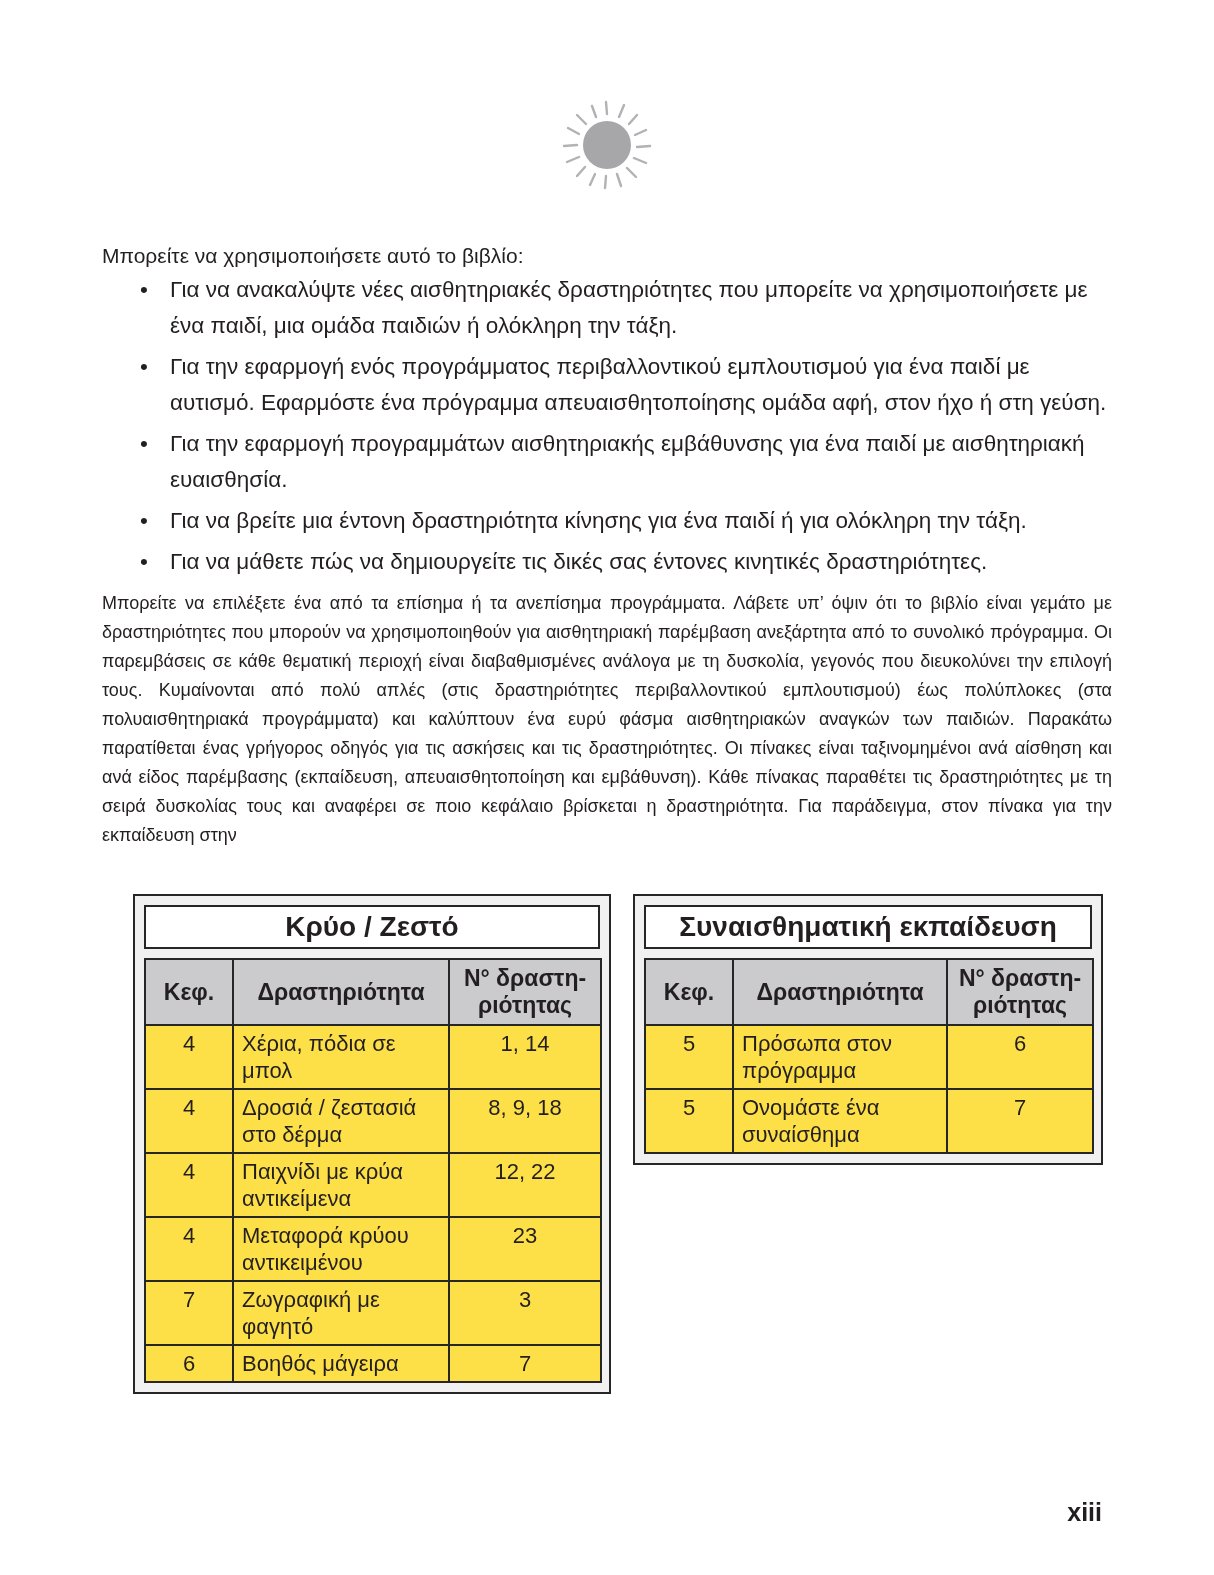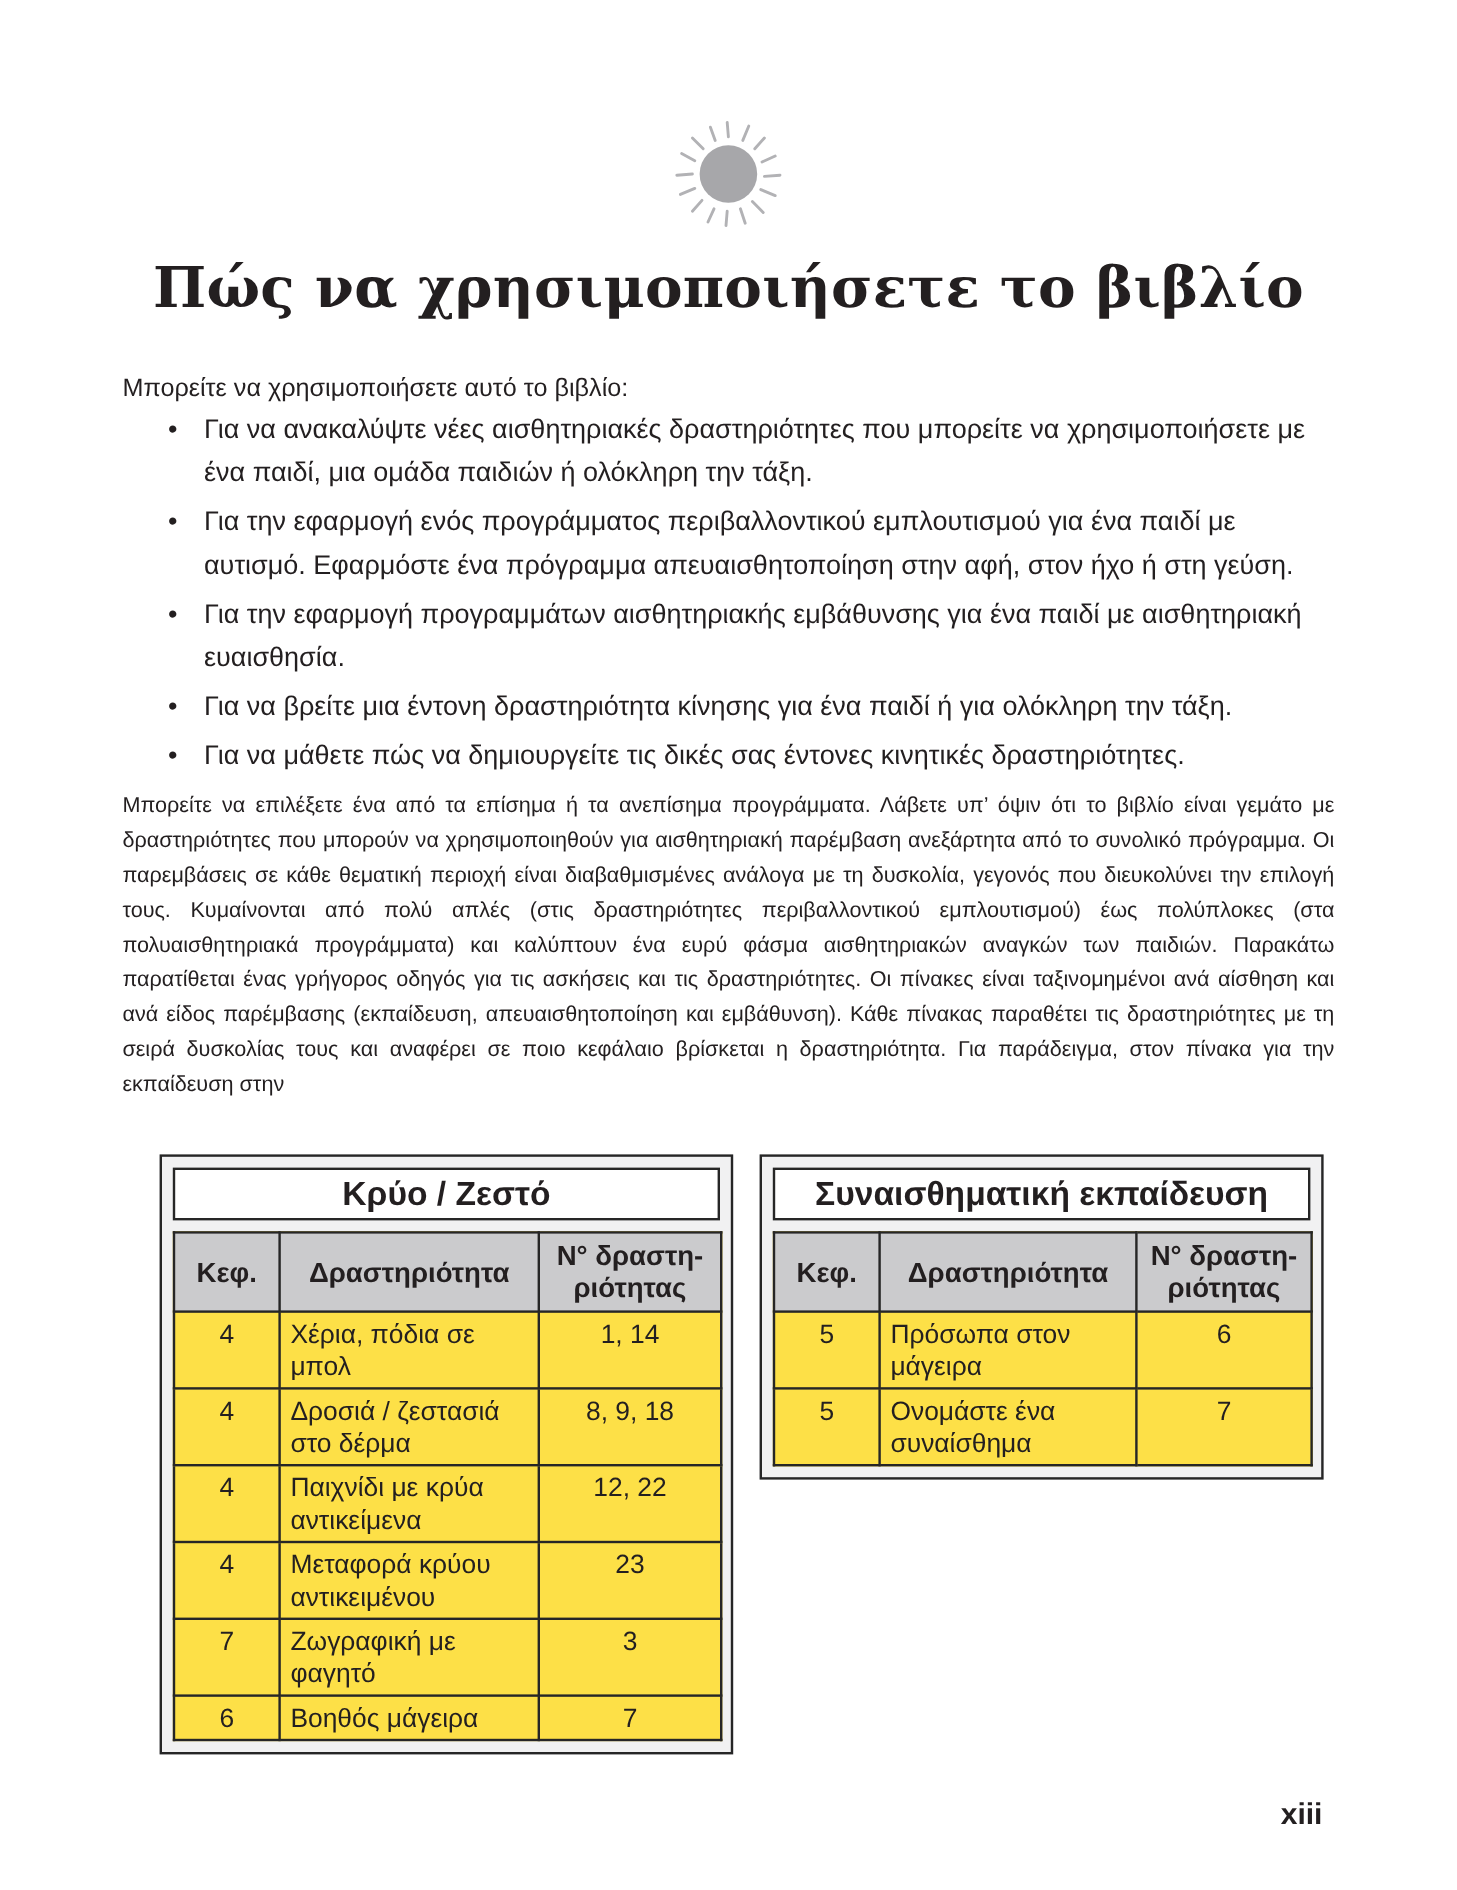--- a/index.html
+++ b/index.html
@@ -157,27 +157,26 @@
         <line x1="28" y1="51" x2="15" y2="52"></line>
         <line x1="30" y1="40" x2="19" y2="34"></line>
         <line x1="37" y1="30" x2="28" y2="21"></line>
         <line x1="47" y1="23" x2="43" y2="12"></line>
       </g>
       <circle cx="58" cy="51" r="24" fill="#a7a7aa"></circle>
     </svg>
   </div>
 
   <div class="content">
-    <h1 class="page-title">Πώς να χρησιμοποιήσετε το βιβλίο</h1>
 
     <p class="intro-lead">Μπορείτε να χρησιμοποιήσετε αυτό το βιβλίο:</p>
 
     <ul class="bullets">
       <li><span>Για να ανακαλύψτε νέες αισθητηριακές δραστηριότητες που μπορείτε να χρησιμοποιήσετε με ένα παιδί, μια ομάδα παιδιών ή ολόκληρη την τάξη.</span></li>
-      <li><span>Για την εφαρμογή ενός προγράμματος περιβαλλοντικού εμπλουτισμού για ένα παιδί με αυτισμό. Εφαρμόστε ένα πρόγραμμα απευαισθητοποίηση στην αφή, στον ήχο ή στη γεύση.</span></li>
+      <li><span>Για την εφαρμογή ενός προγράμματος περιβαλλοντικού εμπλουτισμού για ένα παιδί με αυτισμό. Εφαρμόστε ένα πρόγραμμα απευαισθητοποίησης ομάδα αφή, στον ήχο ή στη γεύση.</span></li>
       <li><span>Για την εφαρμογή προγραμμάτων αισθητηριακής εμβάθυνσης για ένα παιδί με αισθητηριακή ευαισθησία.</span></li>
       <li><span>Για να βρείτε μια έντονη δραστηριότητα κίνησης για ένα παιδί ή για ολόκληρη την τάξη.</span></li>
       <li><span>Για να μάθετε πώς να δημιουργείτε τις δικές σας έντονες κινητικές δραστηριότητες.</span></li>
     </ul>
 
 
     <p class="section-paragraph">Μπορείτε να επιλέξετε ένα από τα επίσημα ή τα ανεπίσημα προγράμματα. Λάβετε υπ’ όψιν ότι το βιβλίο είναι γεμάτο με δραστηριότητες που μπορούν να χρησιμοποιηθούν για αισθητηριακή παρέμβαση ανεξάρτητα από το συνολικό πρόγραμμα. Οι παρεμβάσεις σε κάθε θεματική περιοχή είναι διαβαθμισμένες ανάλογα με τη δυσκολία, γεγονός που διευκολύνει την επιλογή τους. Κυμαίνονται από πολύ απλές (στις δραστηριότητες περιβαλλοντικού εμπλουτισμού) έως πολύπλοκες (στα πολυαισθητηριακά προγράμματα) και καλύπτουν ένα ευρύ φάσμα αισθητηριακών αναγκών των παιδιών. Παρακάτω παρατίθεται ένας γρήγορος οδηγός για τις ασκήσεις και τις δραστηριότητες. Οι πίνακες είναι ταξινομημένοι ανά αίσθηση και ανά είδος παρέμβασης (εκπαίδευση, απευαισθητοποίηση και εμβάθυνση). Κάθε πίνακας παραθέτει τις δραστηριότητες με τη σειρά δυσκολίας τους και αναφέρει σε ποιο κεφάλαιο βρίσκεται η δραστηριότητα. Για παράδειγμα, στον πίνακα για την εκπαίδευση στην</p>
 
     <div class="tables-row">
 
@@ -249,21 +248,21 @@
               <th>Κεφ.</th>
               <th>Δραστηριότητα</th>
               <th>N° δραστη-
 ριότητας</th>
             </tr>
           </thead>
           <tbody>
             <tr>
               <td class="c">5</td>
               <td class="activity">Πρόσωπα στον
-μάγειρα</td>
+πρόγραμμα</td>
               <td class="c">6</td>
             </tr>
             <tr>
               <td class="c">5</td>
               <td class="activity">Ονομάστε ένα
 συναίσθημα</td>
               <td class="c">7</td>
             </tr>
           </tbody>
         </table>

